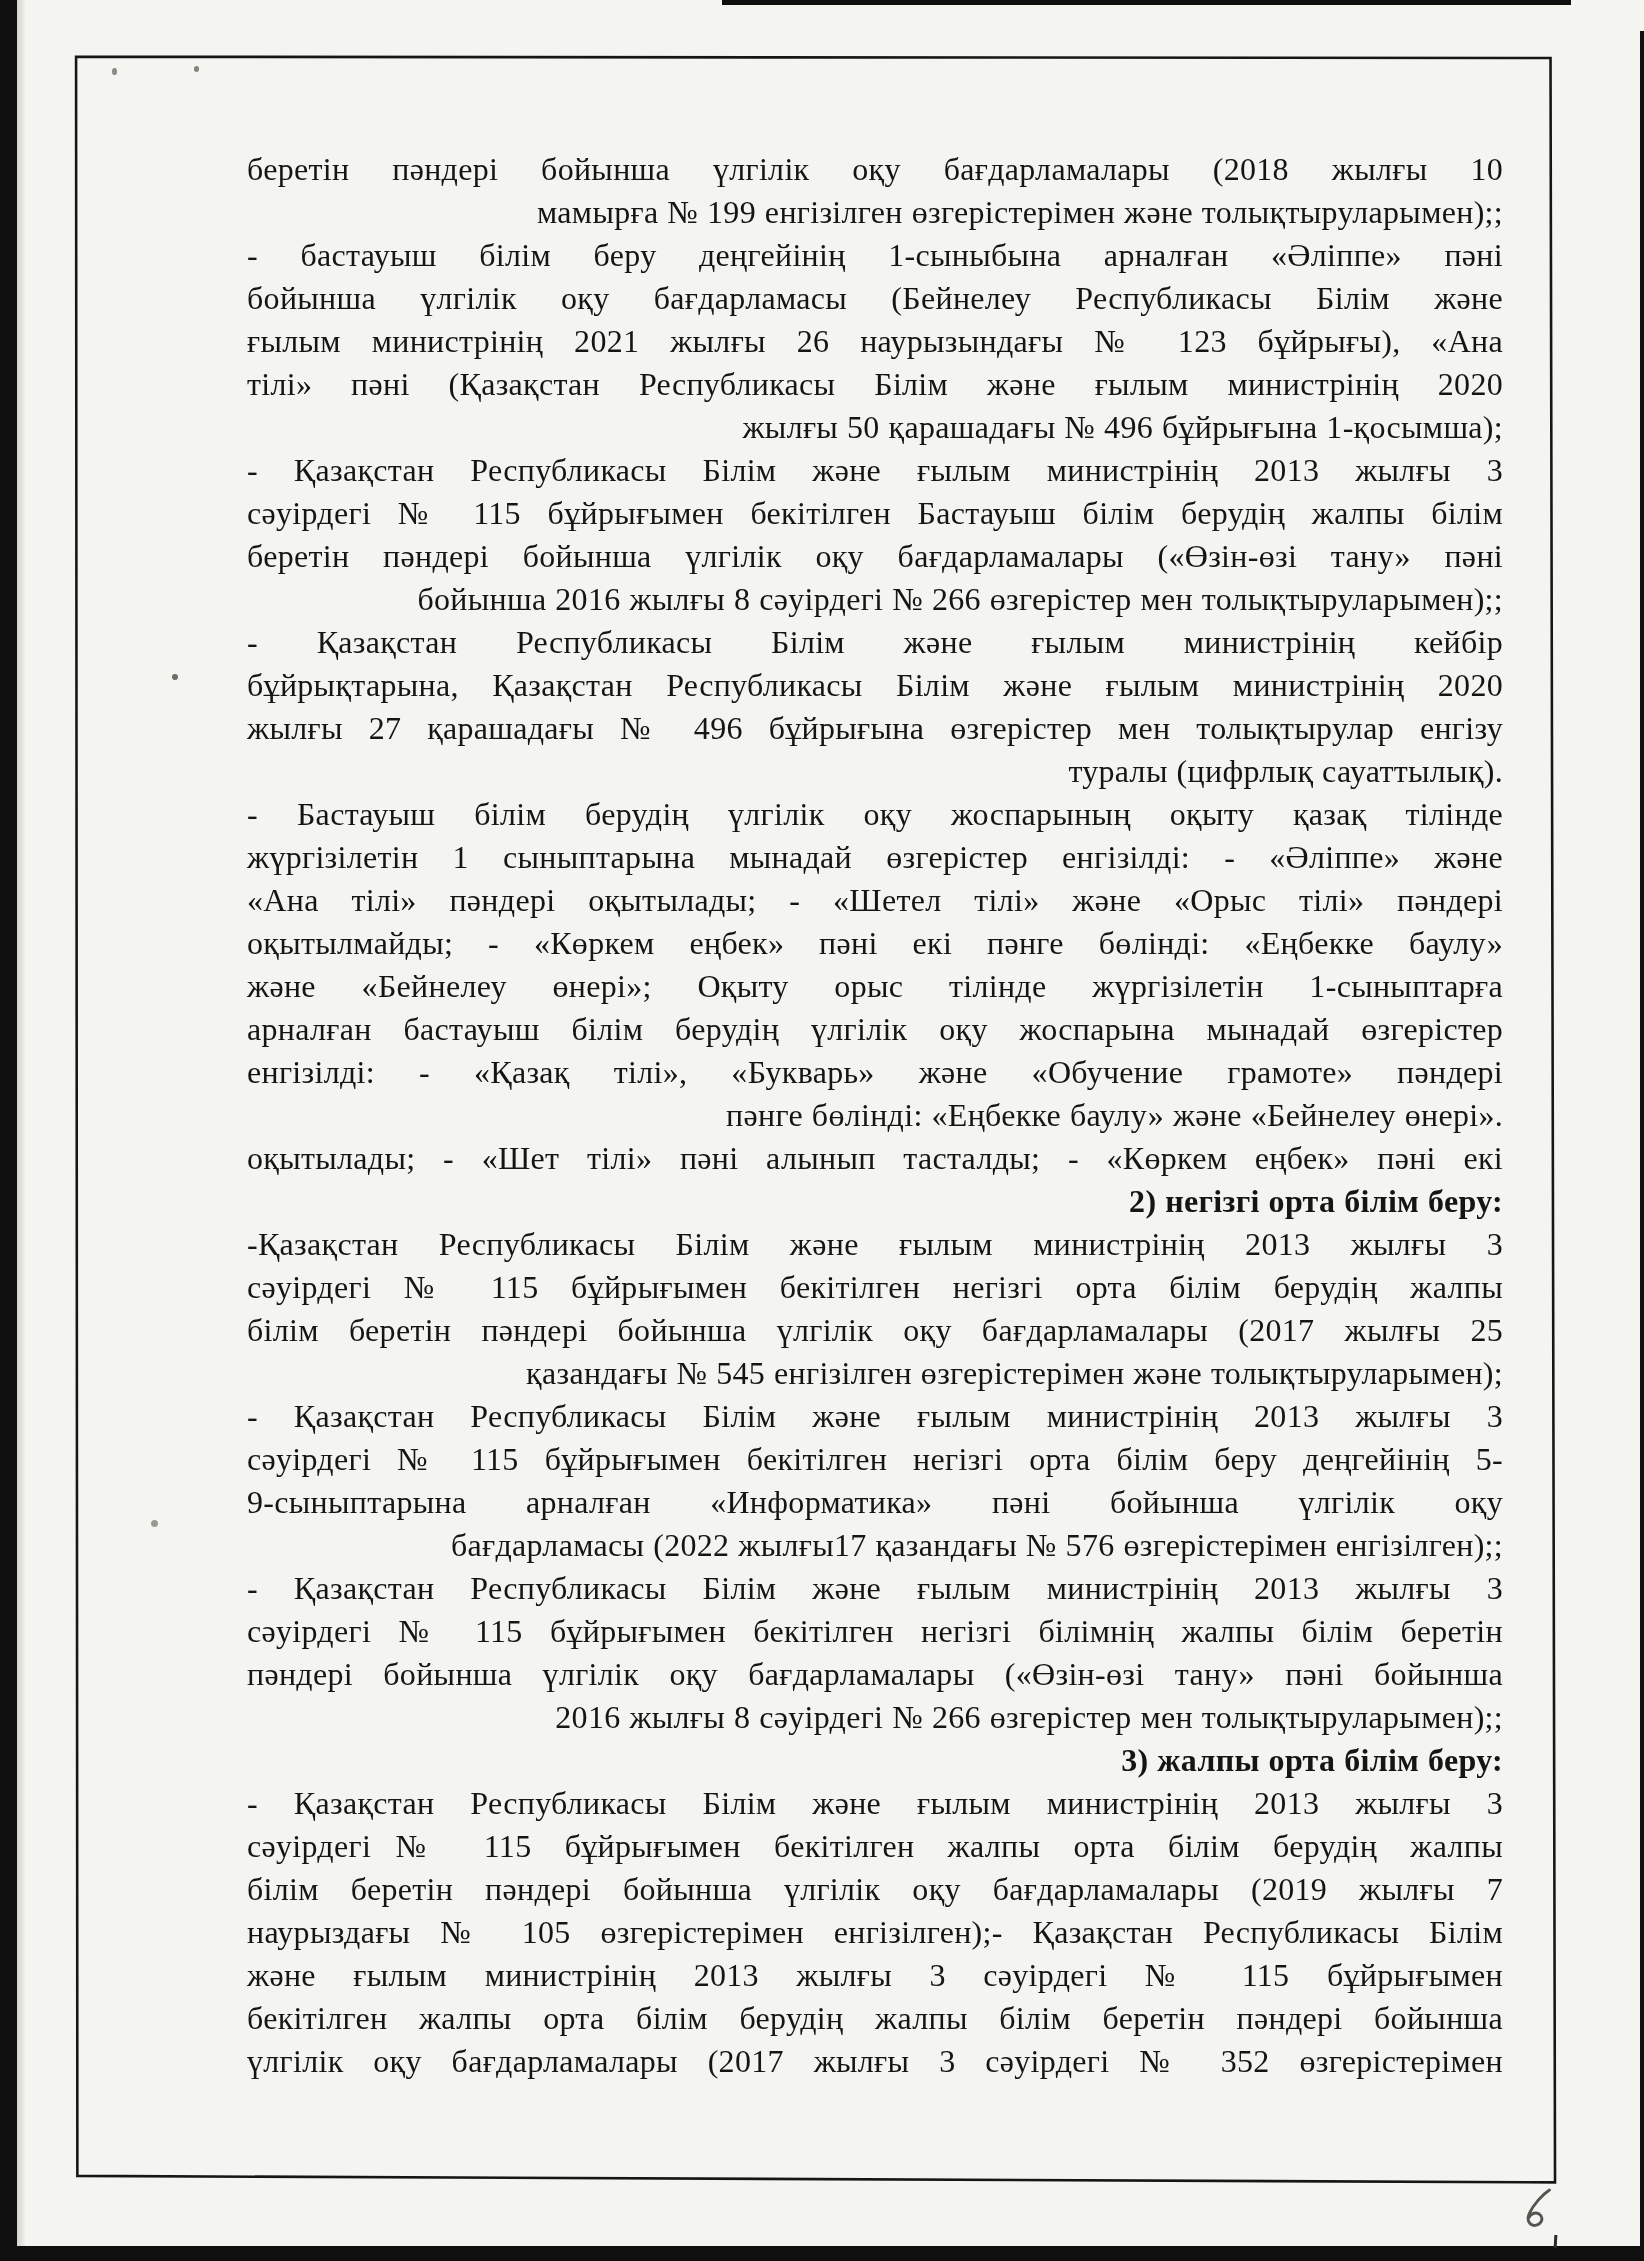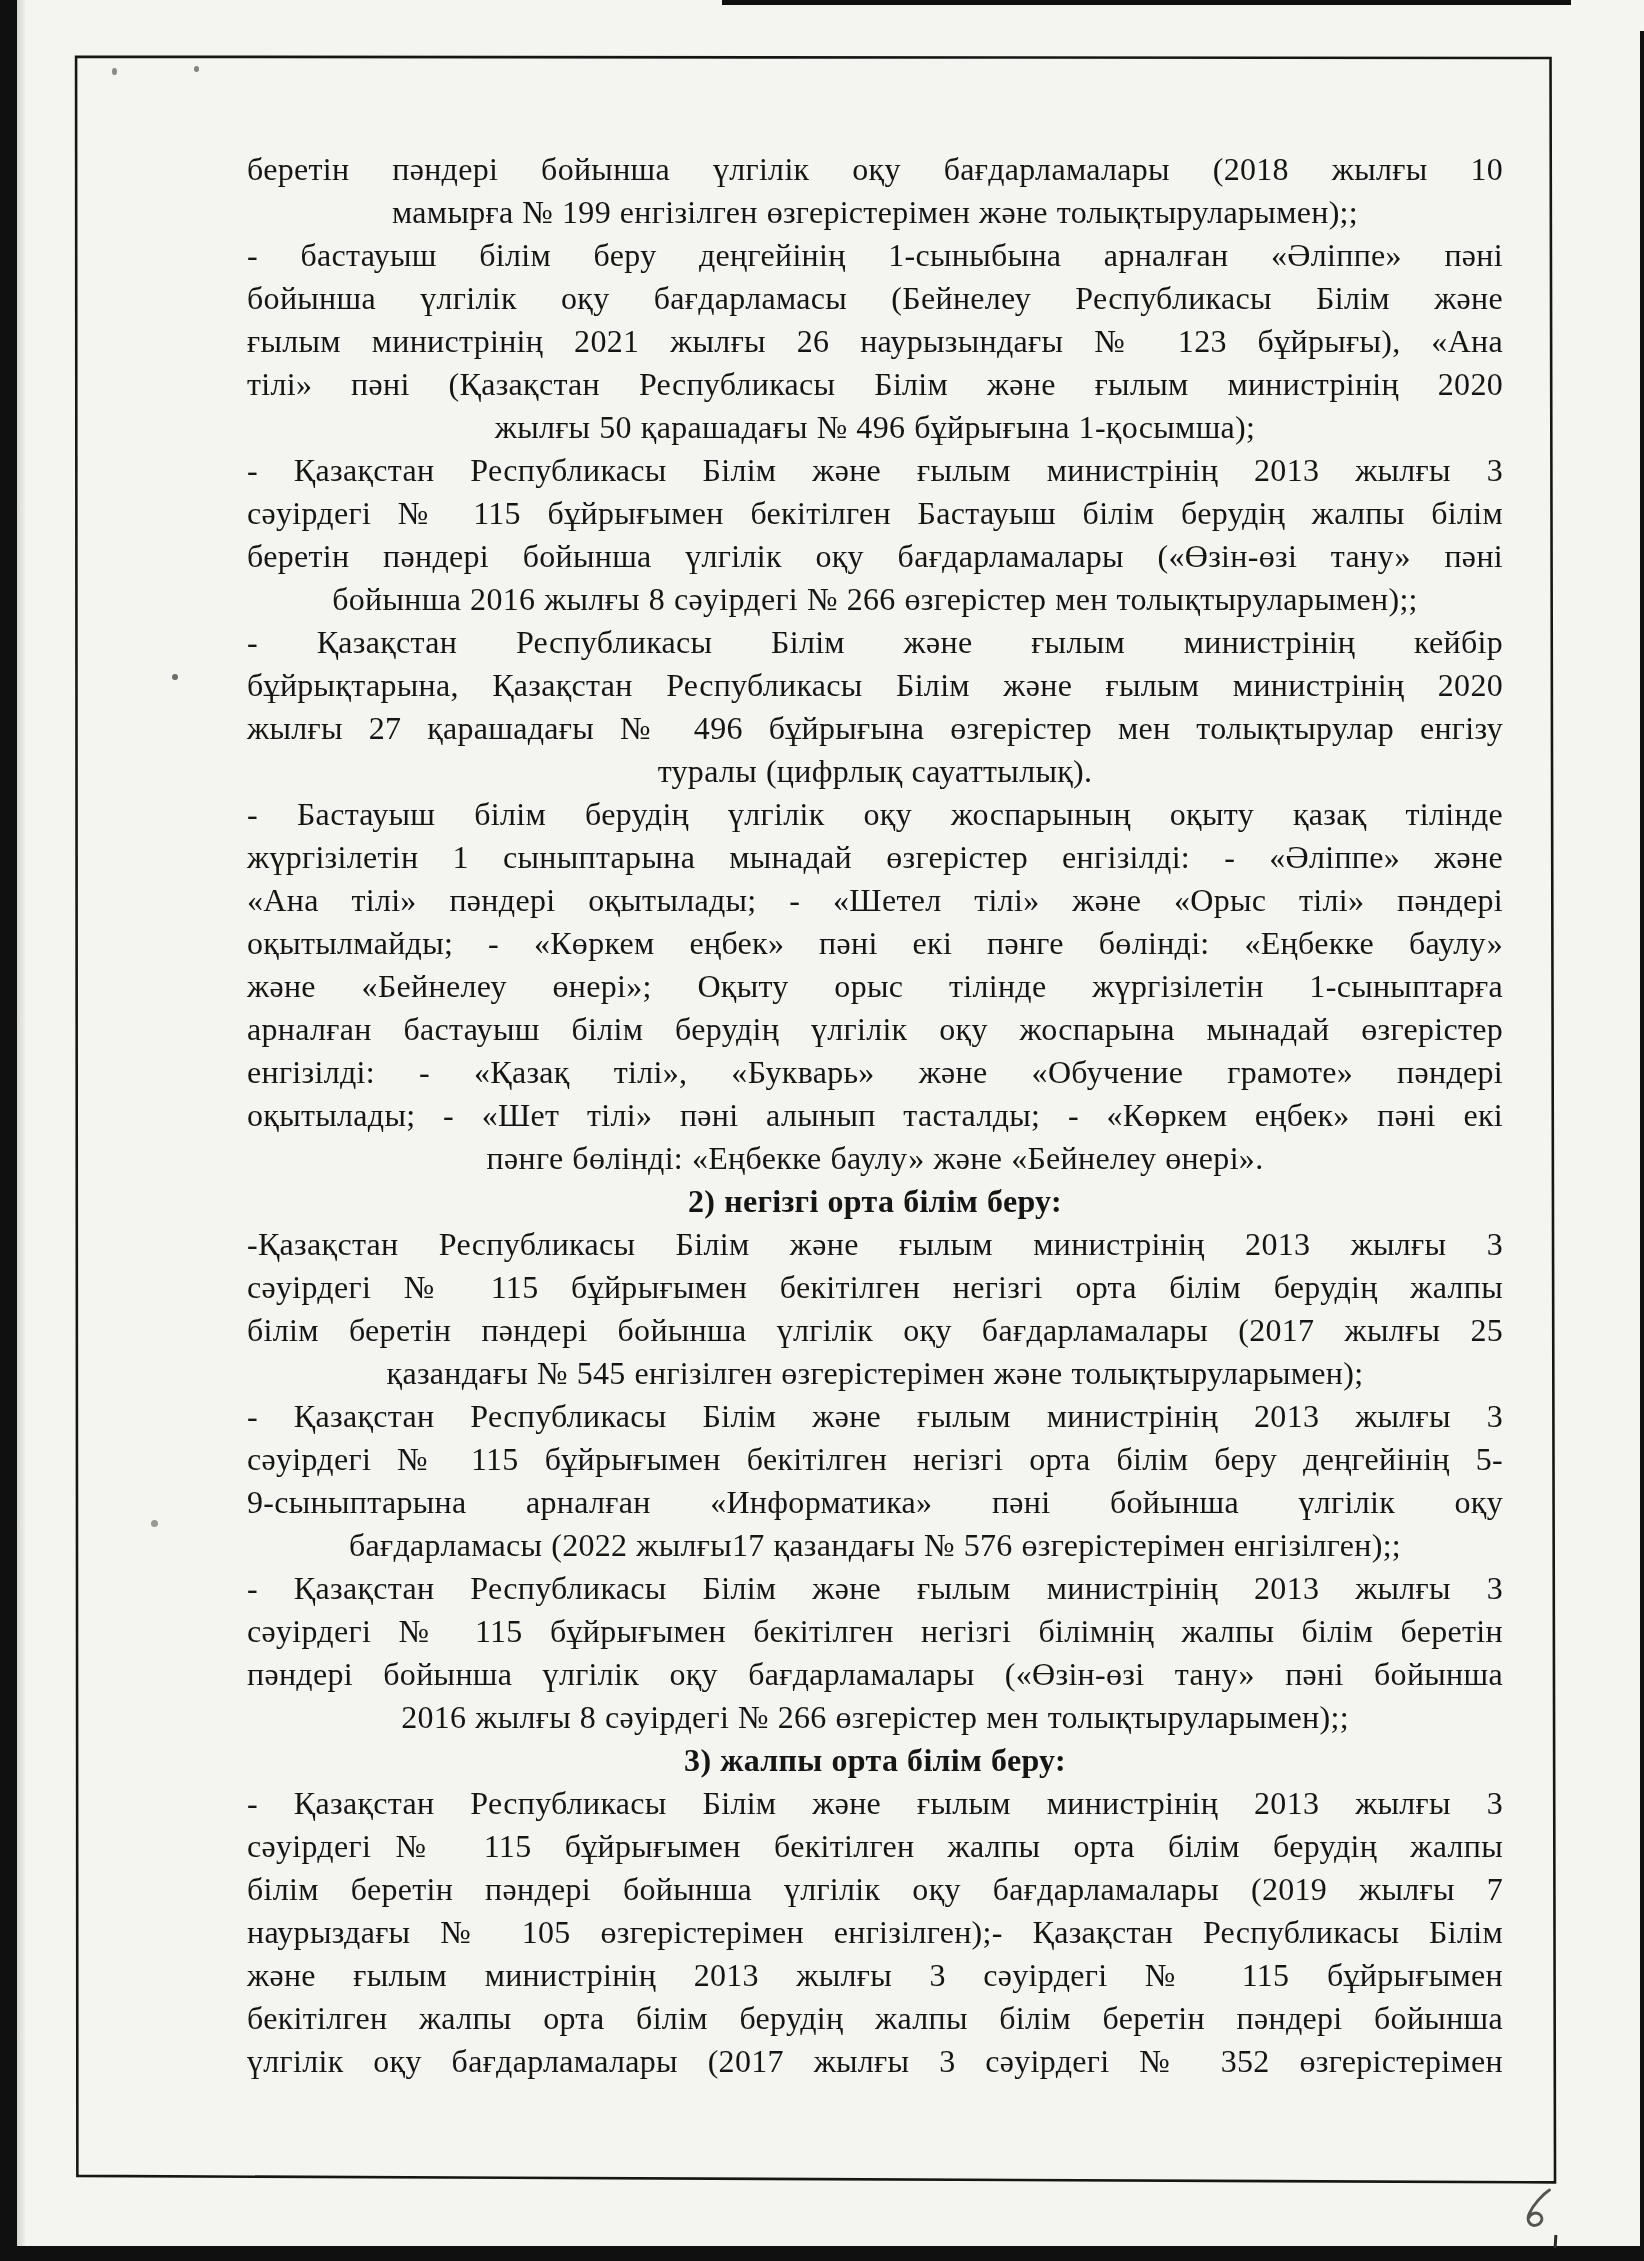--- a/index.html
+++ b/index.html
@@ -29,21 +29,21 @@
   
   #text-block {
     position: absolute;
     left: 247px; top: 148px; width: 1256px;
     font-size: 32px; line-height: 43px;
     letter-spacing: 0.3px;
     color: #151515;
     word-spacing: 0.6px;
     font-family: Liberation Serif, serif;
   }
-  .line { text-align: center; white-space: normal; }
+  .line { text-align: right; white-space: normal; }
   .line.just { text-align: justify; text-align-last: justify; text-justify: inter-word; }
   .line.bold { font-weight: bold; }
 
   
   #page-num {
     position: absolute; left: 1523px; top: 2188px;
     width: 31px; height: 40px;
   }
   #page-num svg { display: block; }
 
@@ -89,22 +89,22 @@
       <div class="line just">бұйрықтарына, Қазақстан Республикасы Білім және ғылым министрінің 2020</div>
       <div class="line just">жылғы 27 қарашадағы № 496 бұйрығына өзгерістер мен толықтырулар енгізу</div>
       <div class="line">туралы (цифрлық сауаттылық).</div>
       <div class="line just">- Бастауыш білім берудің үлгілік оқу жоспарының оқыту қазақ тілінде</div>
       <div class="line just">жүргізілетін 1 сыныптарына мынадай өзгерістер енгізілді: - «Әліппе» және</div>
       <div class="line just">«Ана тілі» пәндері оқытылады; - «Шетел тілі» және «Орыс тілі» пәндері</div>
       <div class="line just">оқытылмайды; - «Көркем еңбек» пәні екі пәнге бөлінді: «Еңбекке баулу»</div>
       <div class="line just">және «Бейнелеу өнері»; Оқыту орыс тілінде жүргізілетін 1-сыныптарға</div>
       <div class="line just">арналған бастауыш білім берудің үлгілік оқу жоспарына мынадай өзгерістер</div>
       <div class="line just">енгізілді: - «Қазақ тілі», «Букварь» және «Обучение грамоте» пәндері</div>
+      <div class="line">пәнге бөлінді: «Еңбекке баулу» және «Бейнелеу өнері».</div>
       <div class="line just">оқытылады; - «Шет тілі» пәні алынып тасталды; - «Көркем еңбек» пәні екі</div>
-      <div class="line">пәнге бөлінді: «Еңбекке баулу» және «Бейнелеу өнері».</div>
       <div class="line bold">2) негізгі орта білім беру:</div>
       <div class="line just">-Қазақстан Республикасы Білім және ғылым министрінің 2013 жылғы 3</div>
       <div class="line just">сәуірдегі № 115 бұйрығымен бекітілген негізгі орта білім берудің жалпы</div>
       <div class="line just">білім беретін пәндері бойынша үлгілік оқу бағдарламалары (2017 жылғы 25</div>
       <div class="line">қазандағы № 545 енгізілген өзгерістерімен және толықтыруларымен);</div>
       <div class="line just">- Қазақстан Республикасы Білім және ғылым министрінің 2013 жылғы 3</div>
       <div class="line just">сәуірдегі № 115 бұйрығымен бекітілген негізгі орта білім беру деңгейінің 5-</div>
       <div class="line just">9-сыныптарына арналған «Информатика» пәні бойынша үлгілік оқу</div>
       <div class="line">бағдарламасы (2022 жылғы17 қазандағы № 576 өзгерістерімен енгізілген);;</div>
       <div class="line just">- Қазақстан Республикасы Білім және ғылым министрінің 2013 жылғы 3</div>

